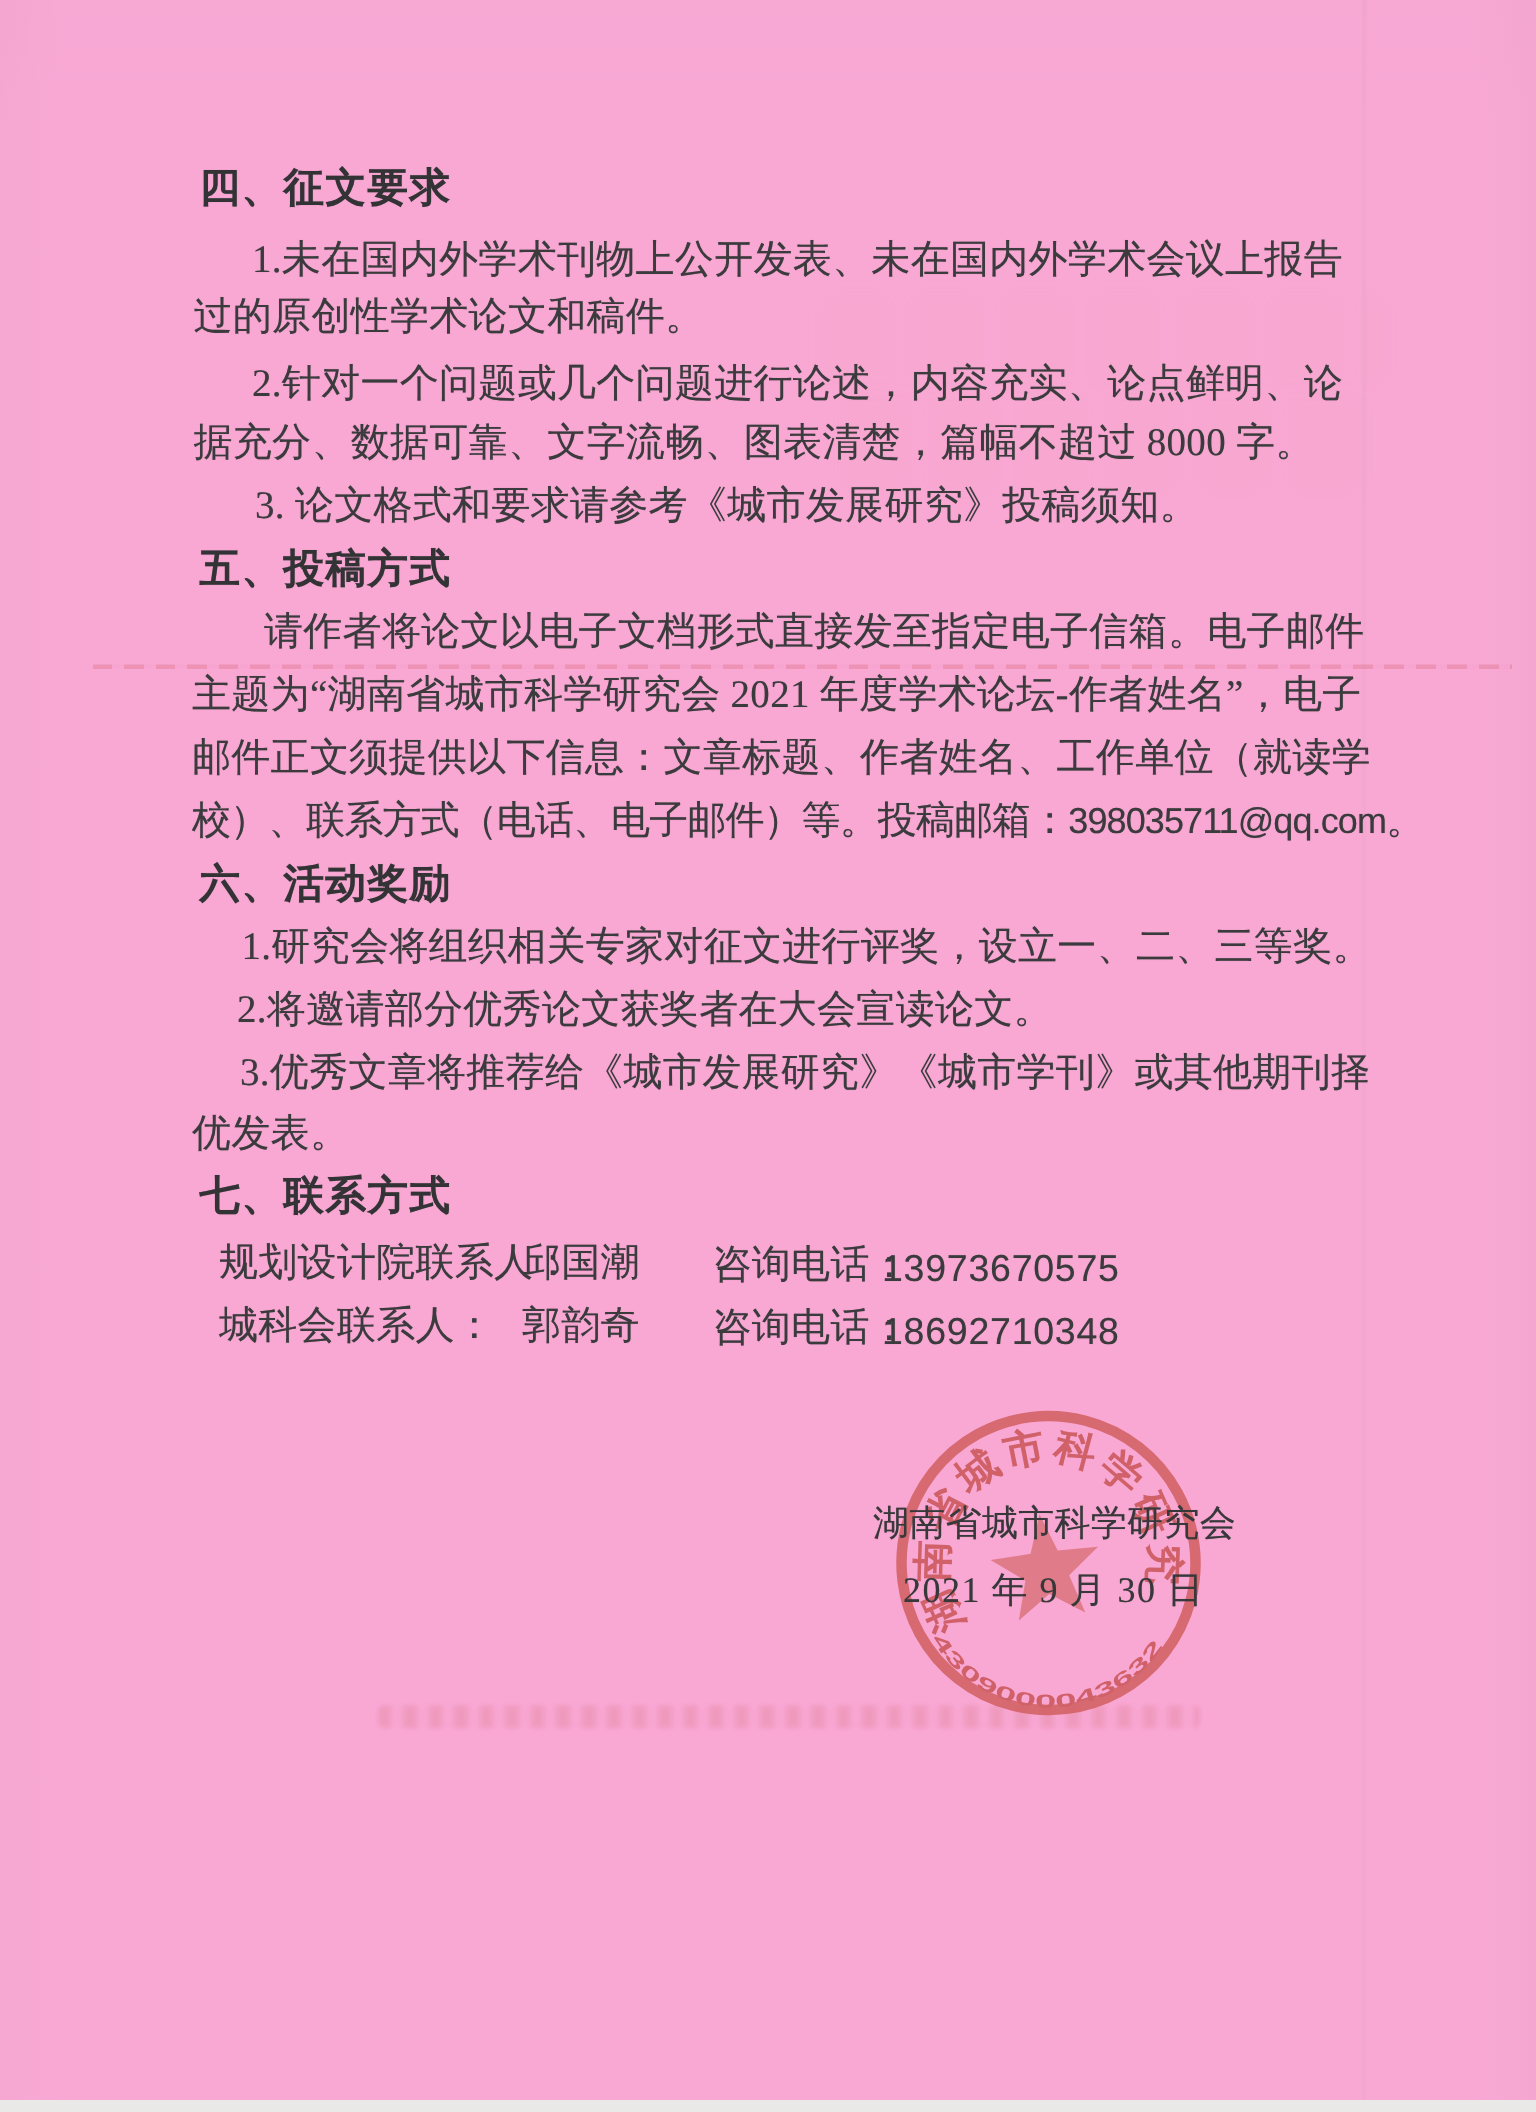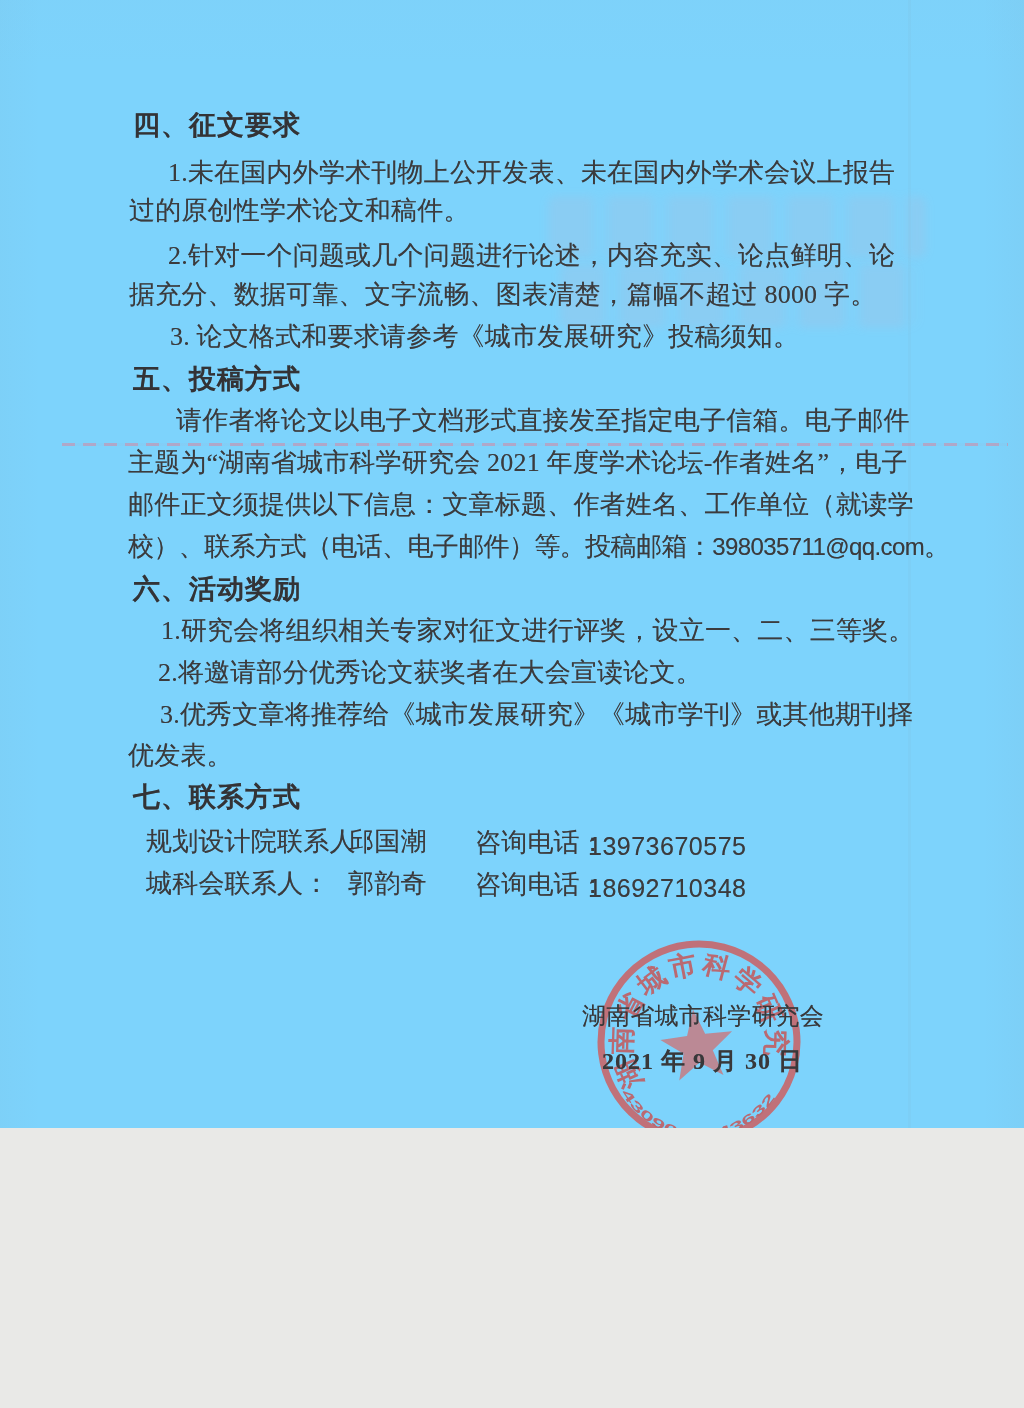--- a/index.html
+++ b/index.html
@@ -1,18 +1,18 @@
 <!DOCTYPE html>
 <html><head>
 <meta charset="utf-8">
 <style>
   html,body{margin:0;padding:0;background:#e9e9e7;}
   .page{
-    position:relative;width:1024px;height:1128px;margin:0 auto;
-    background:#7dd3fc;overflow:hidden;
+    position:relative;width:1024px;height:1400px;margin:0 auto;
+    background:#f9a8d4;overflow:hidden;
     font-family:"Liberation Serif","DejaVu Serif",serif;
     color:#3b3b3d;
   }
   
   .page::after{
     content:"";position:absolute;inset:0;pointer-events:none;
     background:
       linear-gradient(90deg,rgba(120,120,120,0.03) 0,rgba(255,255,255,0) 4%,rgba(255,255,255,0) 96%,rgba(120,120,120,0.04) 100%),
       linear-gradient(180deg,rgba(150,150,150,0.02) 0,rgba(255,255,255,0) 6%);
   }
@@ -99,15 +99,15 @@
         <textPath href="#sealArc" startOffset="2" textLength="305" lengthAdjust="spacingAndGlyphs">湖南省城市科学研究会</textPath>
       </text>
       <path id="sealNum" d="M 618 1078 A 90 90 0 0 0 790 1078" fill="none"></path>
       <text font-size="12.5" fill="#c85252" font-family="Liberation Sans, sans-serif" font-weight="700">
         <textPath href="#sealNum" startOffset="8" textLength="185" lengthAdjust="spacingAndGlyphs">4309000043632</textPath>
       </text>
     </g>
   </svg>
 
   <div class="line sig overlay-text" style="left:582px;top:1001px;">湖南省城市科学研究会</div>
-  <div class="line sig overlay-text" style="left:602px;top:1046px;letter-spacing:1px;font-weight:bold;">2021 年 9 月 30 日</div>
+  <div class="line sig overlay-text" style="left:602px;top:1046px;letter-spacing:1px;">2021 年 9 月 30 日</div>
 
 </div>
 
 </body></html>

